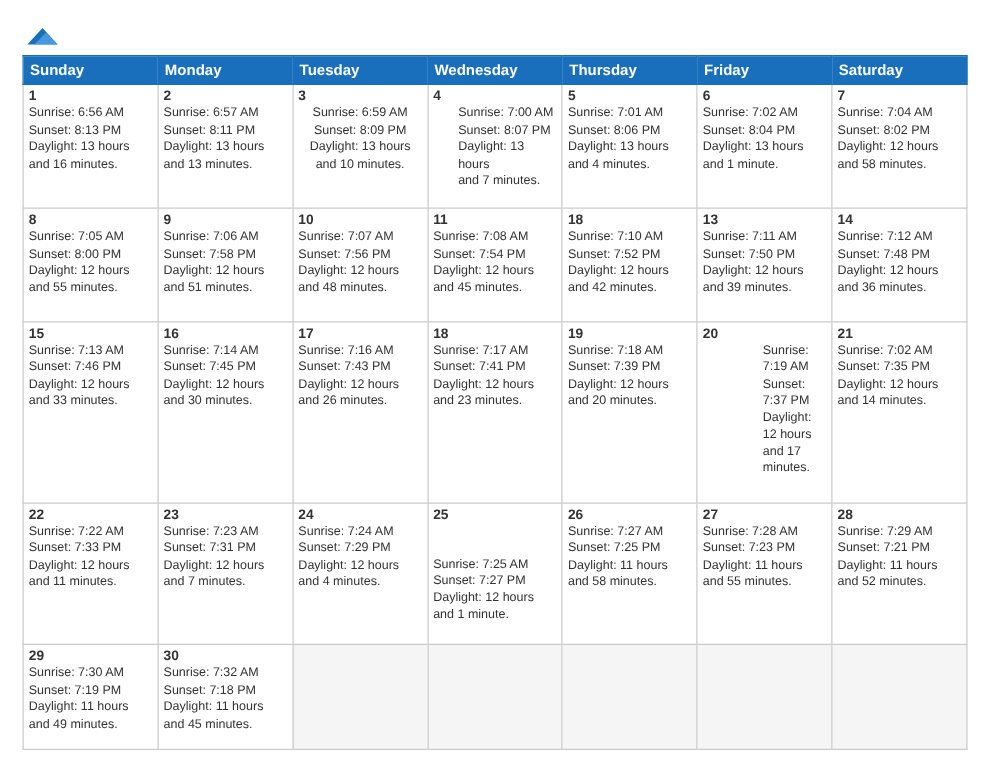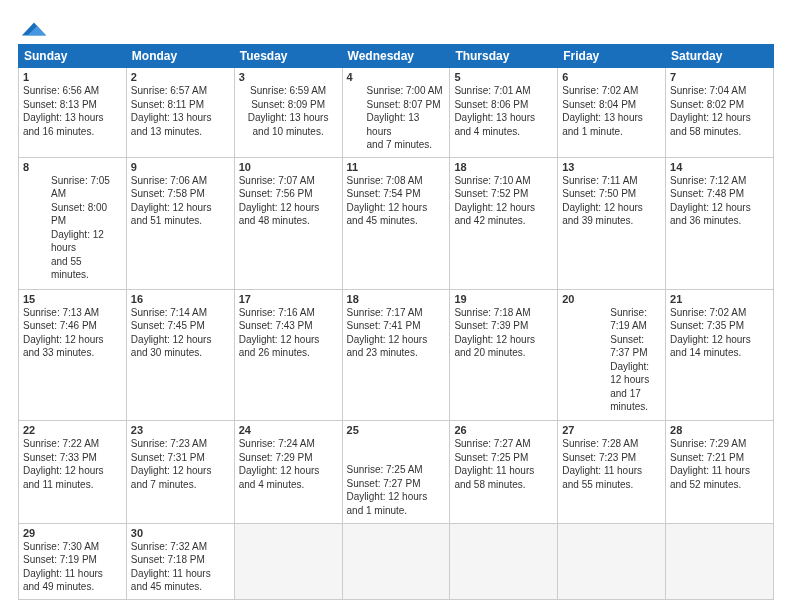--- a/index.html
+++ b/index.html
@@ -177,21 +177,21 @@
             <div class="day-num">7</div>
             <div class="day-info" style="white-space: pre-line;">Sunrise: 7:04 AM
 Sunset: 8:02 PM
 Daylight: 12 hours
 and 58 minutes.</div>
           </td>
         </tr>
         <tr class="week-row">
           <td>
             <div class="day-num">8</div>
-            <div class="day-info" style="white-space: pre-line; margin-left: 28px;">Sunrise: 7:05 AM
+            <div class="day-info" style="white-space: pre-line;">Sunrise: 7:05 AM
 Sunset: 8:00 PM
 Daylight: 12 hours
 and 55 minutes.</div>
           </td>
           <td>
             <div class="day-num">9</div>
             <div class="day-info" style="white-space: pre-line;">Sunrise: 7:06 AM
 Sunset: 7:58 PM
 Daylight: 12 hours
 and 51 minutes.</div>

